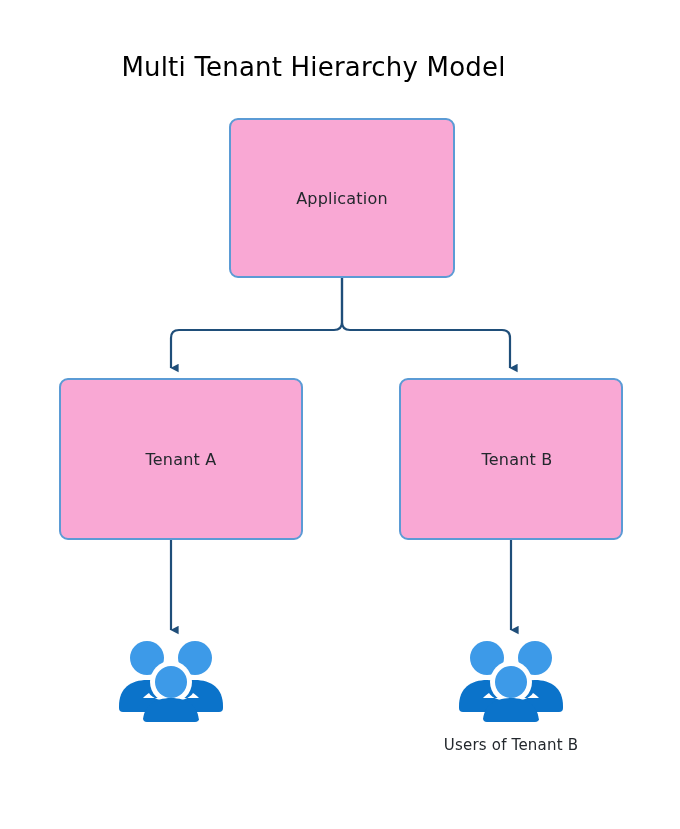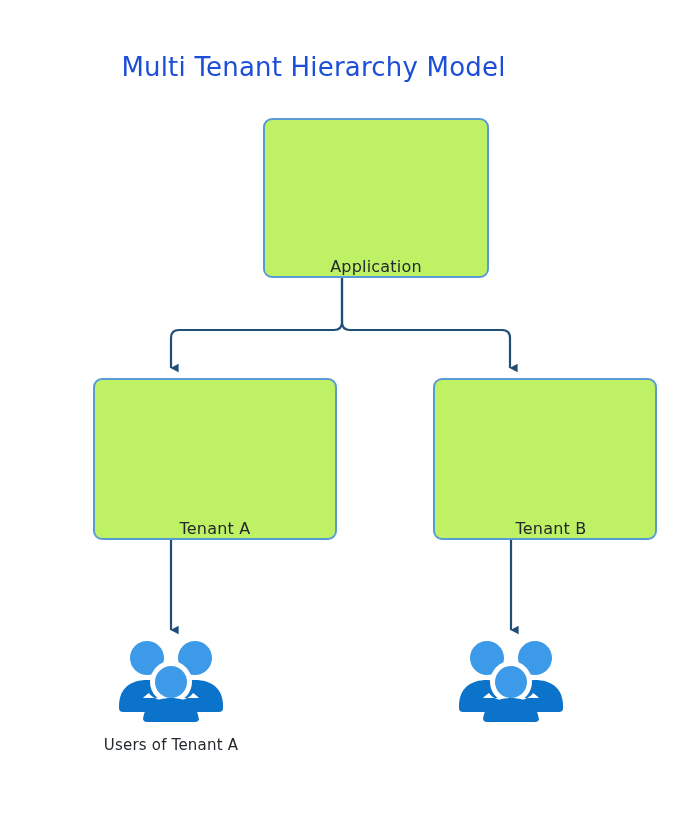--- a/index.html
+++ b/index.html
@@ -22,34 +22,33 @@
     height: 829px;
   }
   .diagram-title {
     position: absolute;
     left: 0;
     top: 52px;
     width: 627px;
     text-align: center;
     font-size: 26px;
     font-weight: 400;
-    color: #1d4ed8;
+    color: #000000;
     letter-spacing: 0.2px;
     white-space: nowrap;
   }
   .node-box {
     position: absolute;
     box-sizing: border-box;
-    background: #bef264;
+    background: #f9a8d4;
     border: 2px solid #5b9bd5;
     border-radius: 9px;
     display: flex;
-    align-items: flex-end;
+    align-items: center;
     justify-content: center;
-    margin-left: 34px;
   }
   .node-label {
     font-size: 16px;
     color: #23282d;
     font-weight: 400;
     letter-spacing: 0.2px;
     white-space: nowrap;
   }
   #node-application {
     left: 229px;
@@ -127,27 +126,27 @@
   <svg class="users-icon" width="120" height="86" viewBox="0 0 120 86">
     <circle cx="36" cy="22" r="17" fill="#3d9ae8"></circle>
     <path d="M8,70 C8,52 20,44 36,44 C52,44 64,52 64,70 L64,72 Q64,76 60,76 L12,76 Q8,76 8,72 Z" fill="#0b73ca"></path>
     <circle cx="84" cy="22" r="17" fill="#3d9ae8"></circle>
     <path d="M56,70 C56,52 68,44 84,44 C100,44 112,52 112,70 L112,72 Q112,76 108,76 L60,76 Q56,76 56,72 Z" fill="#0b73ca"></path>
     <circle cx="60" cy="46" r="21" fill="#ffffff"></circle>
     <circle cx="60" cy="46" r="16" fill="#3d9ae8"></circle>
     <path d="M32,62 C34,60 36,58 38,57 C44,68 76,68 82,57 C84,58 86,60 88,62 Z" fill="#ffffff"></path>
     <path d="M32,86 C32,70 44,62 60,62 C76,62 88,70 88,86 L88,82 Q88,86 84,86 L36,86 Q32,86 32,82 Z" fill="#0b73ca"></path>
   </svg>
-  <div class="users-caption">Users of Tenant A</div>
 </div>
 
 <div class="users-group" id="users-group-b">
   <svg class="users-icon" width="120" height="86" viewBox="0 0 120 86">
     <circle cx="36" cy="22" r="17" fill="#3d9ae8"></circle>
     <path d="M8,70 C8,52 20,44 36,44 C52,44 64,52 64,70 L64,72 Q64,76 60,76 L12,76 Q8,76 8,72 Z" fill="#0b73ca"></path>
     <circle cx="84" cy="22" r="17" fill="#3d9ae8"></circle>
     <path d="M56,70 C56,52 68,44 84,44 C100,44 112,52 112,70 L112,72 Q112,76 108,76 L60,76 Q56,76 56,72 Z" fill="#0b73ca"></path>
     <circle cx="60" cy="46" r="21" fill="#ffffff"></circle>
     <circle cx="60" cy="46" r="16" fill="#3d9ae8"></circle>
     <path d="M32,62 C34,60 36,58 38,57 C44,68 76,68 82,57 C84,58 86,60 88,62 Z" fill="#ffffff"></path>
     <path d="M32,86 C32,70 44,62 60,62 C76,62 88,70 88,86 L88,82 Q88,86 84,86 L36,86 Q32,86 32,82 Z" fill="#0b73ca"></path>
   </svg>
+  <div class="users-caption">Users of Tenant B</div>
 </div>
 
 </body></html>

